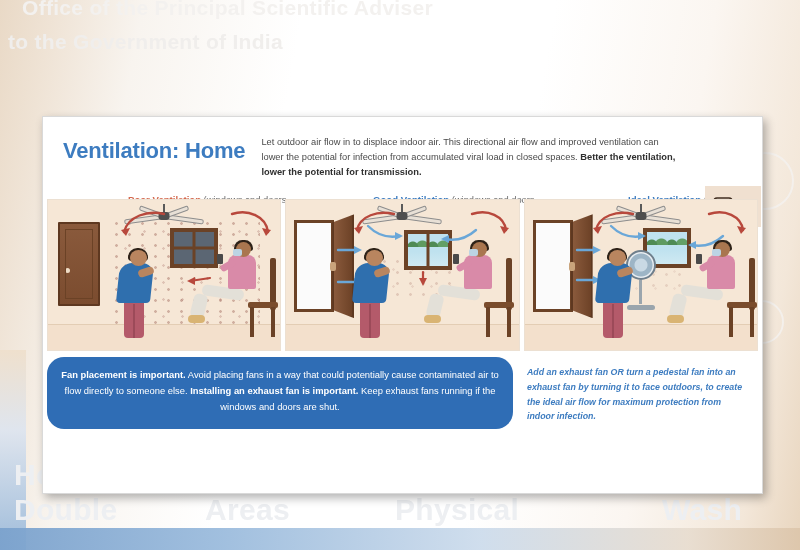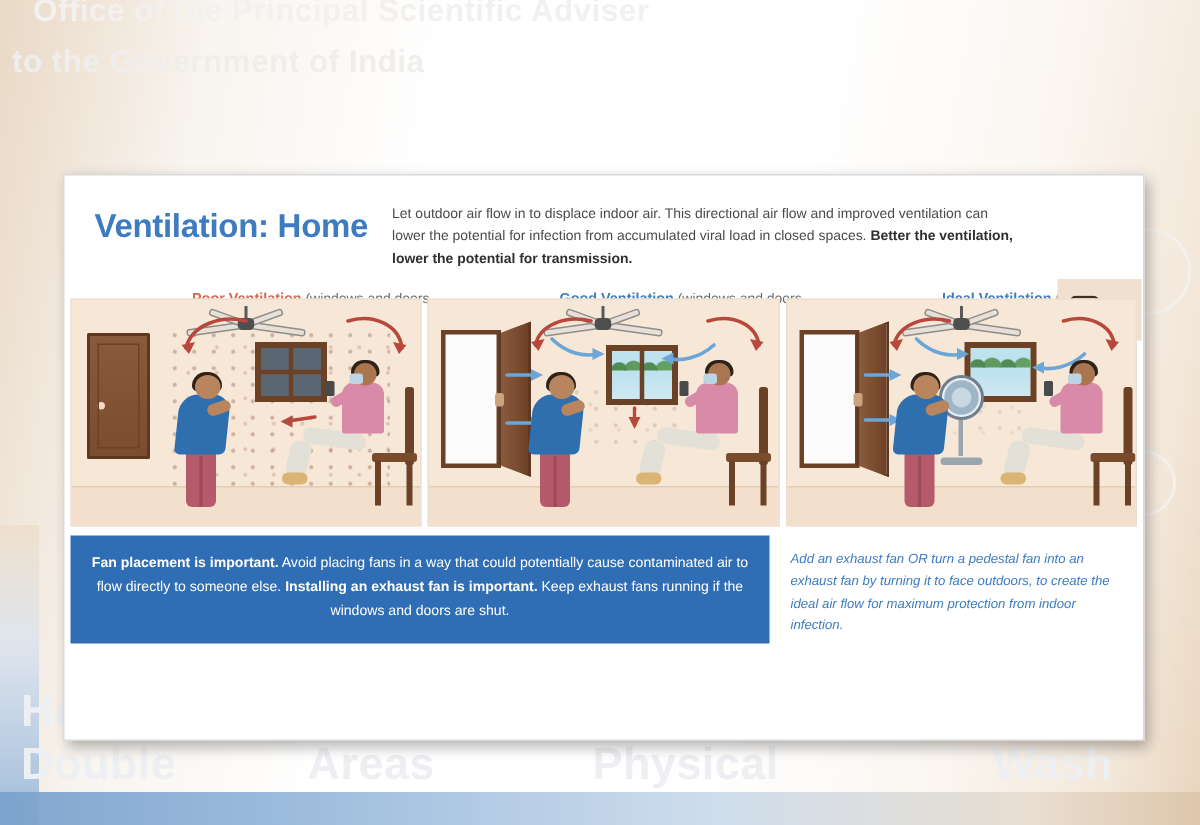--- a/index.html
+++ b/index.html
@@ -444,29 +444,30 @@
     height: 78px;
   }
   .banner-blue {
     width: 466px;
     background: #2f6db5;
     color: #ffffff;
     font-size: 9.4px;
     line-height: 1.72;
     text-align: center;
     padding: 10px 14px;
+    border-radius: 17px;
   }
   .banner-blue b { color: #ffffff; }
   .banner-note {
     flex: 1;
     padding: 8px 10px 0 14px;
     font-size: 8.8px;
     line-height: 1.68;
     font-style: italic;
-    font-weight: normal;
+    font-weight: bold;
     color: #3d7cc0;
   }
 </style>
 </head>
 <body>
 
 <div id="slide">
 
   <div class="slide-blue-left"></div>
   <div class="slide-blue-strip"></div>

